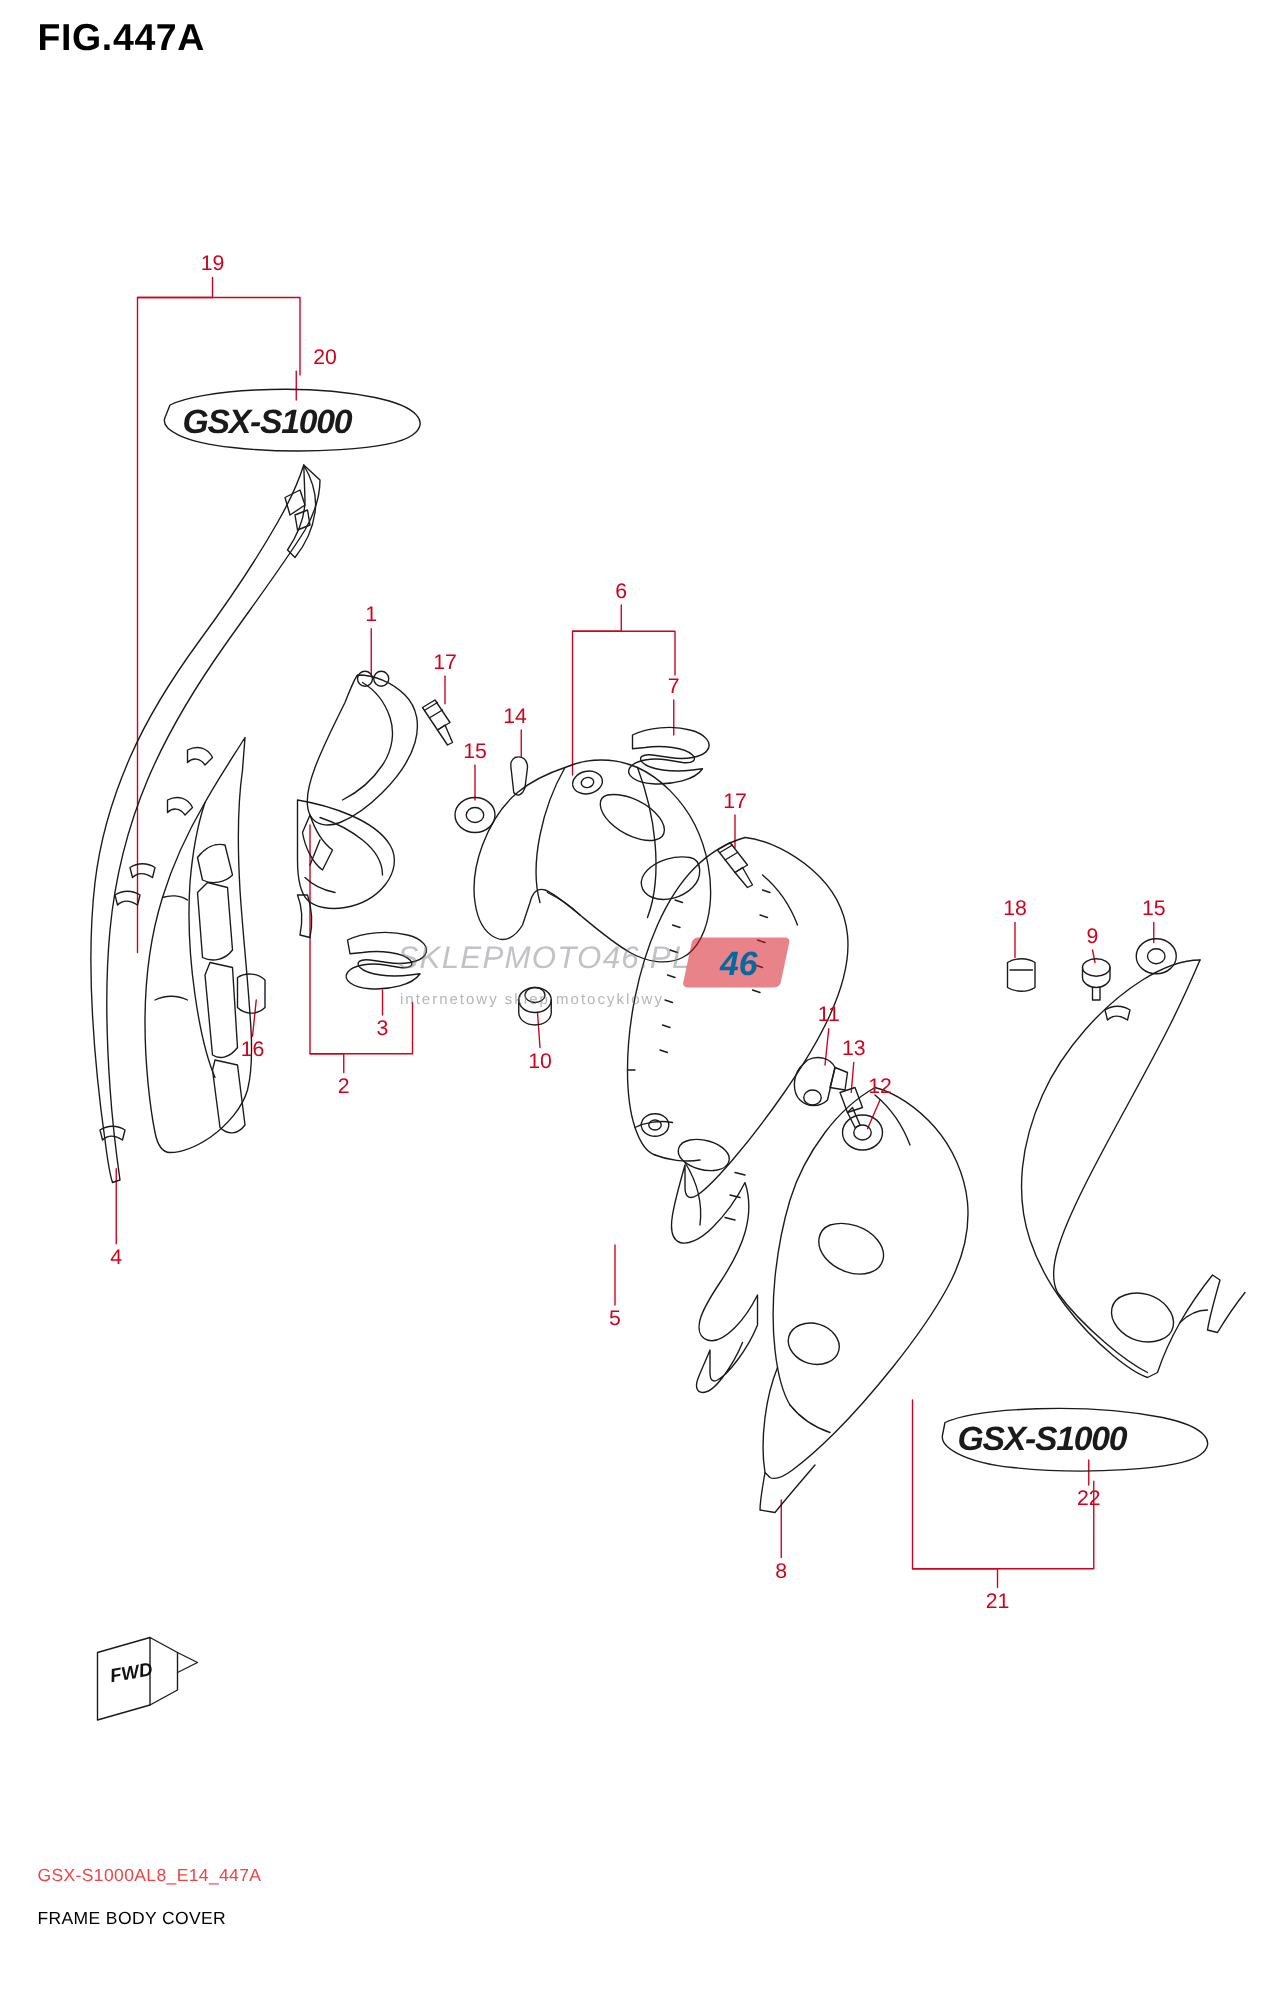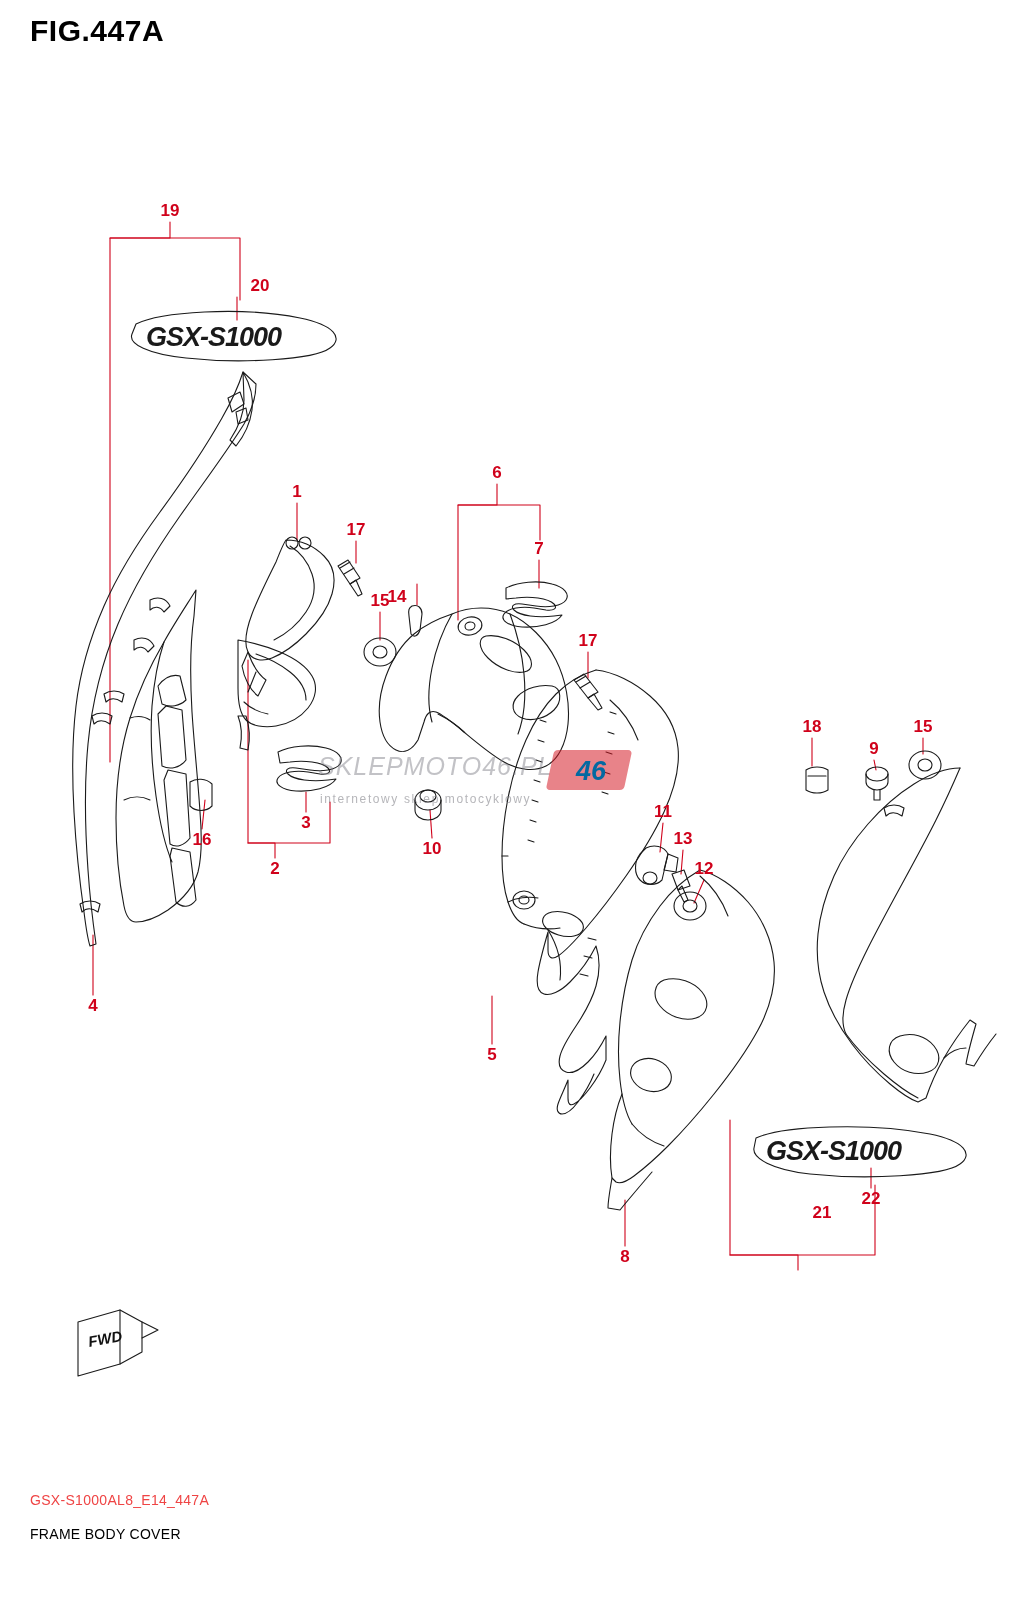--- a/index.html
+++ b/index.html
@@ -34,21 +34,21 @@
     left: 0;
     top: 0;
     width: 1020px;
     height: 1600px;
   }
   .callout {
     position: absolute;
     color: #d0021b;
     font-size: 17px;
     font-family: "Liberation Sans", sans-serif;
-    font-weight: bold;
+    font-weight: normal;
     white-space: nowrap;
     transform: translate(-50%, -50%);
   }
   #watermark {
     position: absolute;
     left: 318px;
     top: 752px;
     width: 372px;
     height: 62px;
     pointer-events: none;
@@ -412,37 +412,37 @@
     <div id="wm-badge-text">46</div>
     <div id="wm-sub">internetowy sklep motocyklowy</div>
   </div>
 
   <div id="callouts">
       <div class="callout" style="left: 170px; top: 211px;">19</div>
       <div class="callout" style="left: 237px; top: 286px; margin-left: 23px;">20</div>
       <div class="callout" style="left: 297px; top: 492px;">1</div>
       <div class="callout" style="left: 356px; top: 530px;">17</div>
       <div class="callout" style="left: 380px; top: 601px;">15</div>
-      <div class="callout" style="left: 397px; top: 573px; margin-top: 24px;">14</div>
+      <div class="callout" style="left: 412px; top: 573px;">14</div>
       <div class="callout" style="left: 497px; top: 473px;">6</div>
       <div class="callout" style="left: 539px; top: 549px;">7</div>
       <div class="callout" style="left: 588px; top: 641px;">17</div>
       <div class="callout" style="left: 812px; top: 727px;">18</div>
       <div class="callout" style="left: 874px; top: 749px;">9</div>
       <div class="callout" style="left: 923px; top: 727px;">15</div>
       <div class="callout" style="left: 306px; top: 823px;">3</div>
       <div class="callout" style="left: 275px; top: 869px;">2</div>
       <div class="callout" style="left: 432px; top: 849px;">10</div>
       <div class="callout" style="left: 202px; top: 840px;">16</div>
       <div class="callout" style="left: 93px; top: 1006px;">4</div>
       <div class="callout" style="left: 663px; top: 812px;">11</div>
       <div class="callout" style="left: 683px; top: 839px;">13</div>
       <div class="callout" style="left: 704px; top: 869px;">12</div>
       <div class="callout" style="left: 492px; top: 1055px;">5</div>
       <div class="callout" style="left: 625px; top: 1257px;">8</div>
       <div class="callout" style="left: 871px; top: 1199px;">22</div>
-      <div class="callout" style="left: 798px; top: 1213px; margin-left: 24px;">21</div>
+      <div class="callout" style="left: 798px; top: 1281px;">21</div>
     </div>
 
   <div id="footer-code">GSX-S1000AL8_E14_447A</div>
   <div id="footer-name">FRAME BODY COVER</div>
 
 </div>
 
 </body></html>

